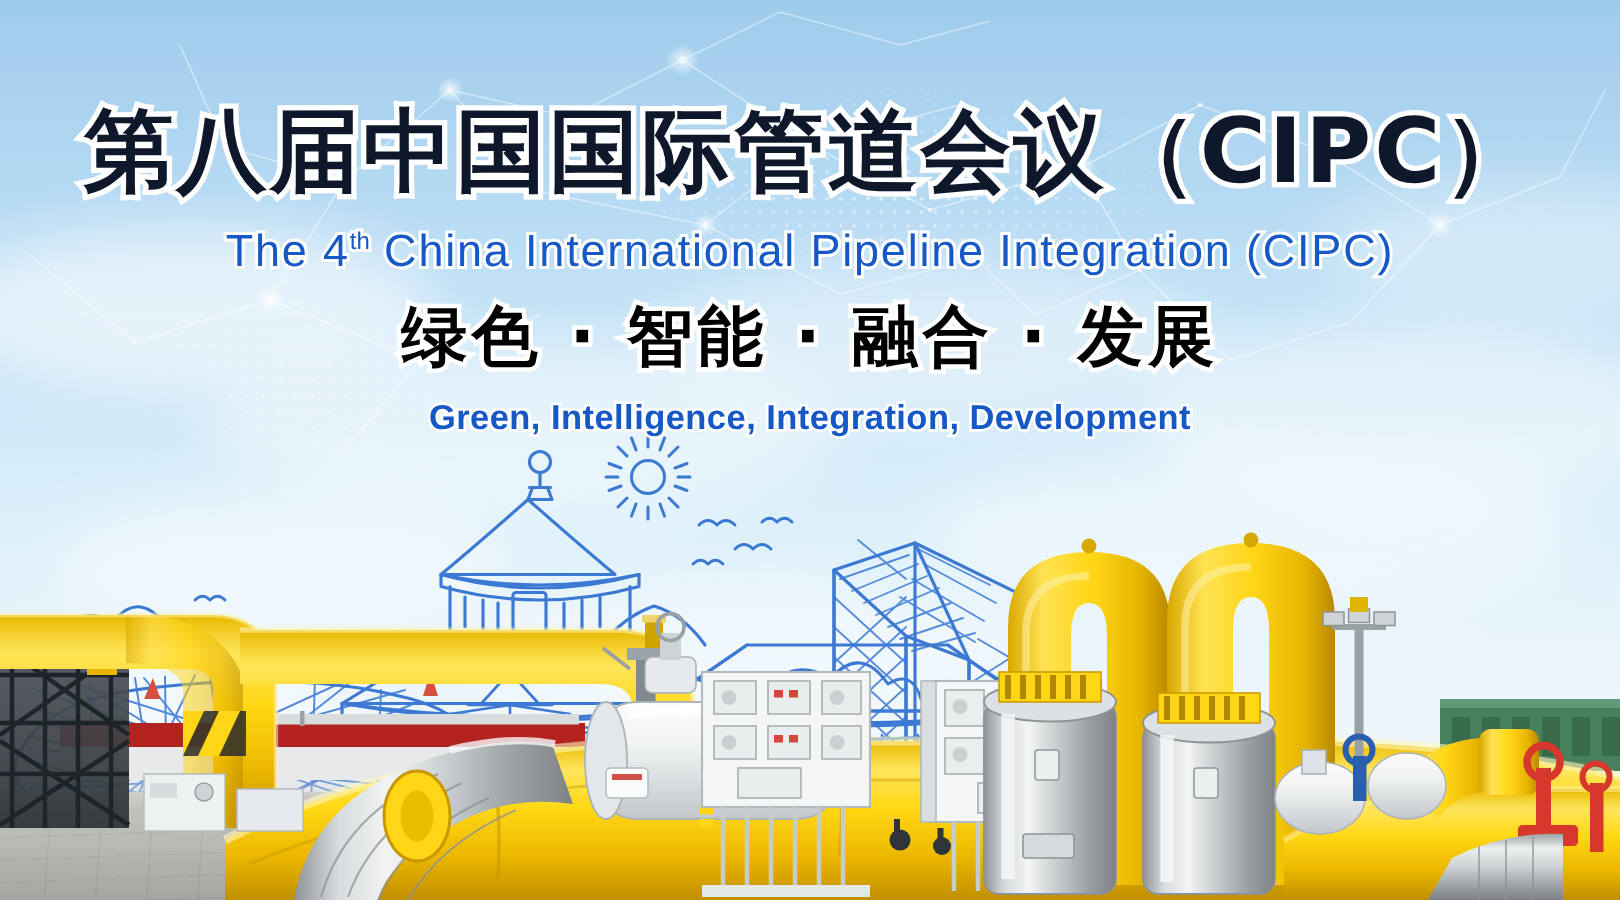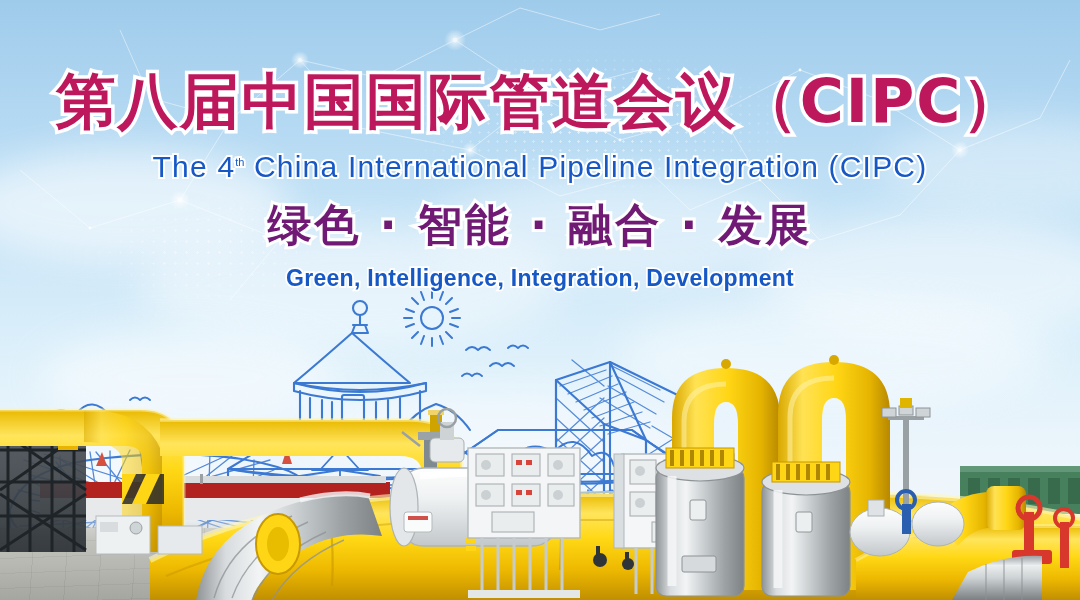--- a/index.html
+++ b/index.html
@@ -89,41 +89,41 @@
 
   
   .textblock{
     position:absolute;left:0;top:0;width:1080px;height:310px;
     text-align:center;pointer-events:none;
   }
   .title-cn{
     position:absolute;left:0;top:68px;width:1080px;
     font-size:60px;line-height:66px;font-weight:bold;
     letter-spacing:2px;
-    color:#be185d;
+    color:#0f172a;
     font-family:"DejaVu Sans","Liberation Sans",sans-serif;
     -webkit-text-stroke:7px #ffffff;
     paint-order:stroke fill;
     text-shadow:0 2px 3px rgba(255,255,255,.9);
   }
   .title-en{
     position:absolute;left:0;top:144px;width:1080px;
     font-size:30px;line-height:36px;font-weight:normal;
     letter-spacing:1.2px;
     color:#1558c6;
     -webkit-text-stroke:4px #ffffff;
     paint-order:stroke fill;
   }
-  .title-en sup{font-size:11px;vertical-align:super;letter-spacing:0;}
+  .title-en sup{font-size:16px;vertical-align:super;letter-spacing:0;}
 
   .theme-cn{
     position:absolute;left:0;top:199px;width:1080px;
     font-size:44px;line-height:52px;font-weight:bold;
     letter-spacing:3px;
-    color:#701a75;
+    color:#000000;
     font-family:"DejaVu Sans","Liberation Sans",sans-serif;
     -webkit-text-stroke:6px #ffffff;
     paint-order:stroke fill;
   }
   .theme-en{
     position:absolute;left:0;top:263px;width:1080px;
     font-size:23px;line-height:30px;font-weight:bold;
     letter-spacing:.3px;
     color:#1558c6;
     -webkit-text-stroke:3.5px #ffffff;

